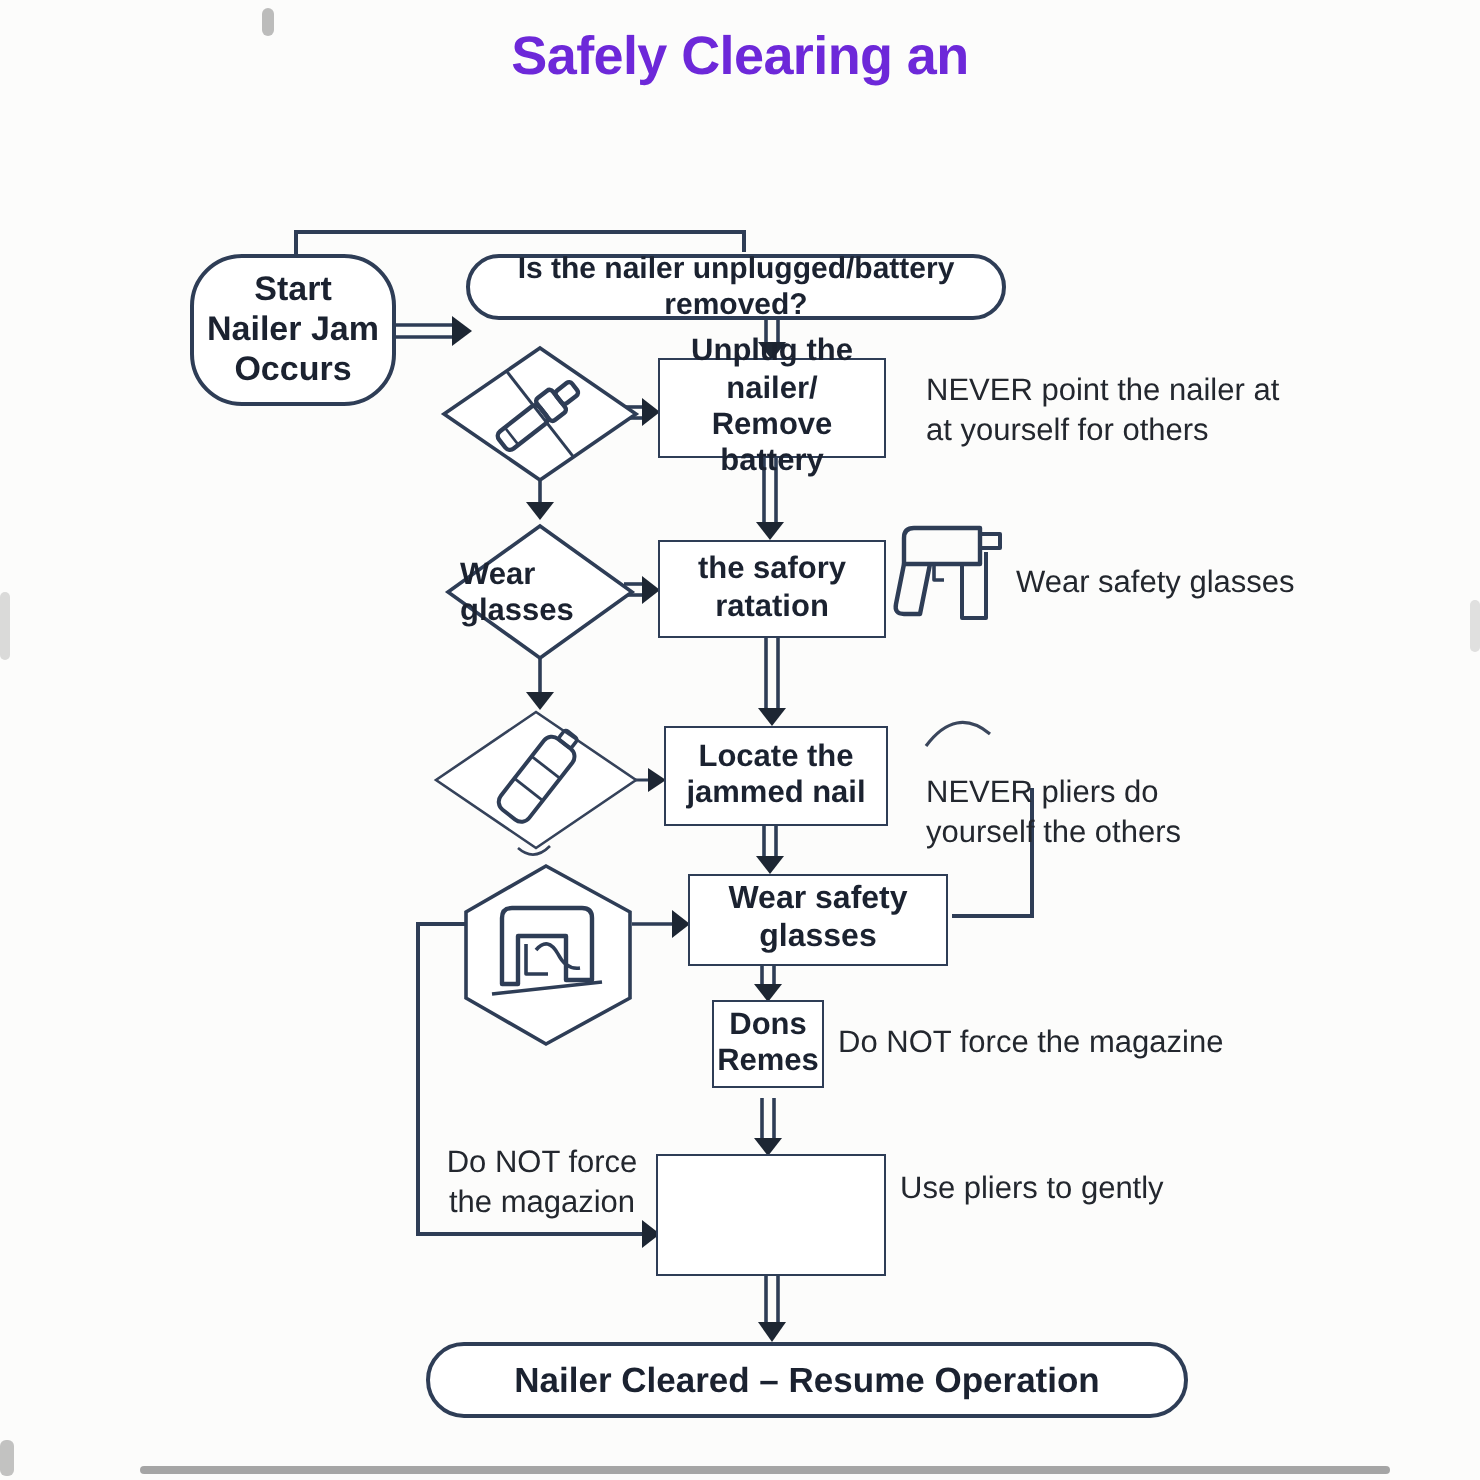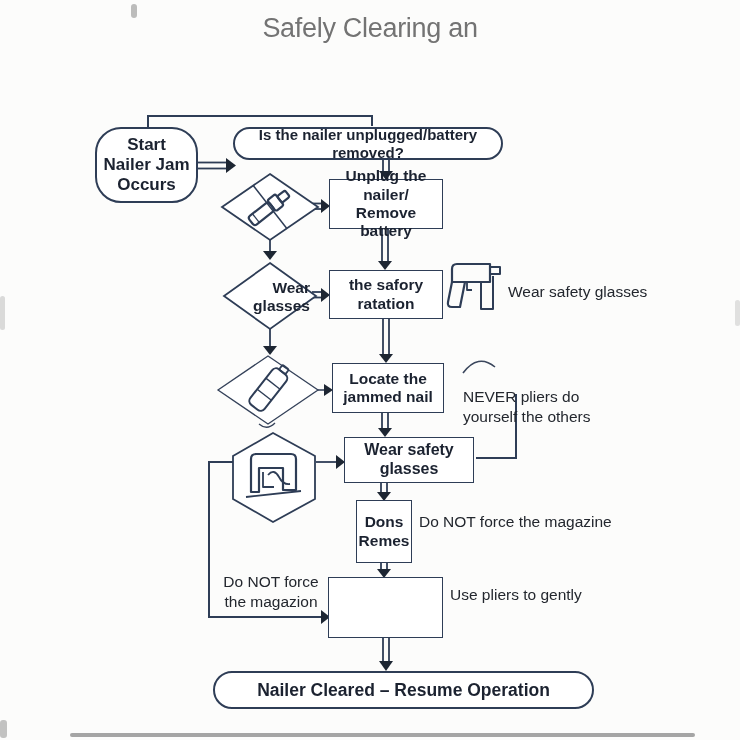--- a/index.html
+++ b/index.html
@@ -1,36 +1,36 @@
 <!DOCTYPE html>
 <html><head>
 <meta charset="utf-8">
 <style>
   html,body{margin:0;padding:0;}
   body{font-family:"Liberation Sans", sans-serif; background:#ffffff;}
   .stage{position:relative;width:740px;height:740px;background:#fcfcfb;overflow:hidden;}
   .overlay{position:absolute;left:0;top:0;}
   .title{position:absolute;left:0;top:12px;width:740px;text-align:center;
-         font-weight:normal;font-size:27px;line-height:1.22;color:#737373;letter-spacing:-0.3px;}
+         font-weight:bold;font-size:27px;line-height:1.22;color:#6d28d9;letter-spacing:-0.3px;}
   .node{position:absolute;box-sizing:border-box;background:#ffffff;border:1.8px solid #2e3d56;
         display:flex;flex-direction:column;align-items:center;justify-content:center;
         text-align:center;color:#1b2230;font-size:15.5px;line-height:1.18;font-weight:600;z-index:3;}
   .start{left:95px;top:127px;width:103px;height:76px;border-radius:26px;border-width:2.4px;
          font-weight:bold;font-size:17px;}
   .question{left:233px;top:127px;width:270px;height:33px;border-radius:17px;border-width:2px;
             font-size:15px;justify-content:center;}
   .unplug{left:329px;top:179px;width:114px;height:50px;}
   .safory{left:329px;top:270px;width:114px;height:49px;}
   .locate{left:332px;top:363px;width:112px;height:50px;}
   .wearsafety{left:344px;top:437px;width:130px;height:46px;font-size:16px;}
-  .dons{left:356px;top:500px;width:56px;height:63px;}
+  .dons{left:356px;top:500px;width:56px;height:44px;}
   .wrench{left:328px;top:577px;width:115px;height:61px;}
   .endpill{left:213px;top:671px;width:381px;height:38px;border-radius:20px;border-width:2px;
            font-weight:bold;font-size:17.5px;}
-  .dtext{position:absolute;z-index:4;text-align:right;color:#1b2230;
+  .dtext{position:absolute;z-index:4;text-align:left;color:#1b2230;
          font-size:15.5px;line-height:1.15;font-weight:600;}
   .ann{position:absolute;z-index:4;color:#23272e;font-size:15.5px;line-height:1.28;font-weight:500;}
   .ann span{display:block;}
   .smudge{position:absolute;z-index:1;border-radius:3px;}
 </style>
 </head>
 <body>
 
 <div class="stage">
 
@@ -227,20 +227,24 @@
 
   <div class="node endpill">
     <span>Nailer Cleared – Resume Operation</span>
   </div>
 
   <div class="dtext" style="left:230px;top:279px;width:80px;">
     <div>Wear</div>
     <div>glasses</div>
   </div>
 
+  <div class="ann" style="left:463px;top:186px;">
+    <span>NEVER point the nailer at</span>
+    <span>at yourself for others</span>
+  </div>
 
   <div class="ann" style="left:508px;top:282px;">
     <span>Wear safety glasses</span>
   </div>
 
   <div class="ann" style="left:463px;top:387px;">
     <span>NEVER pliers do</span>
     <span>yourself the others</span>
   </div>
 

